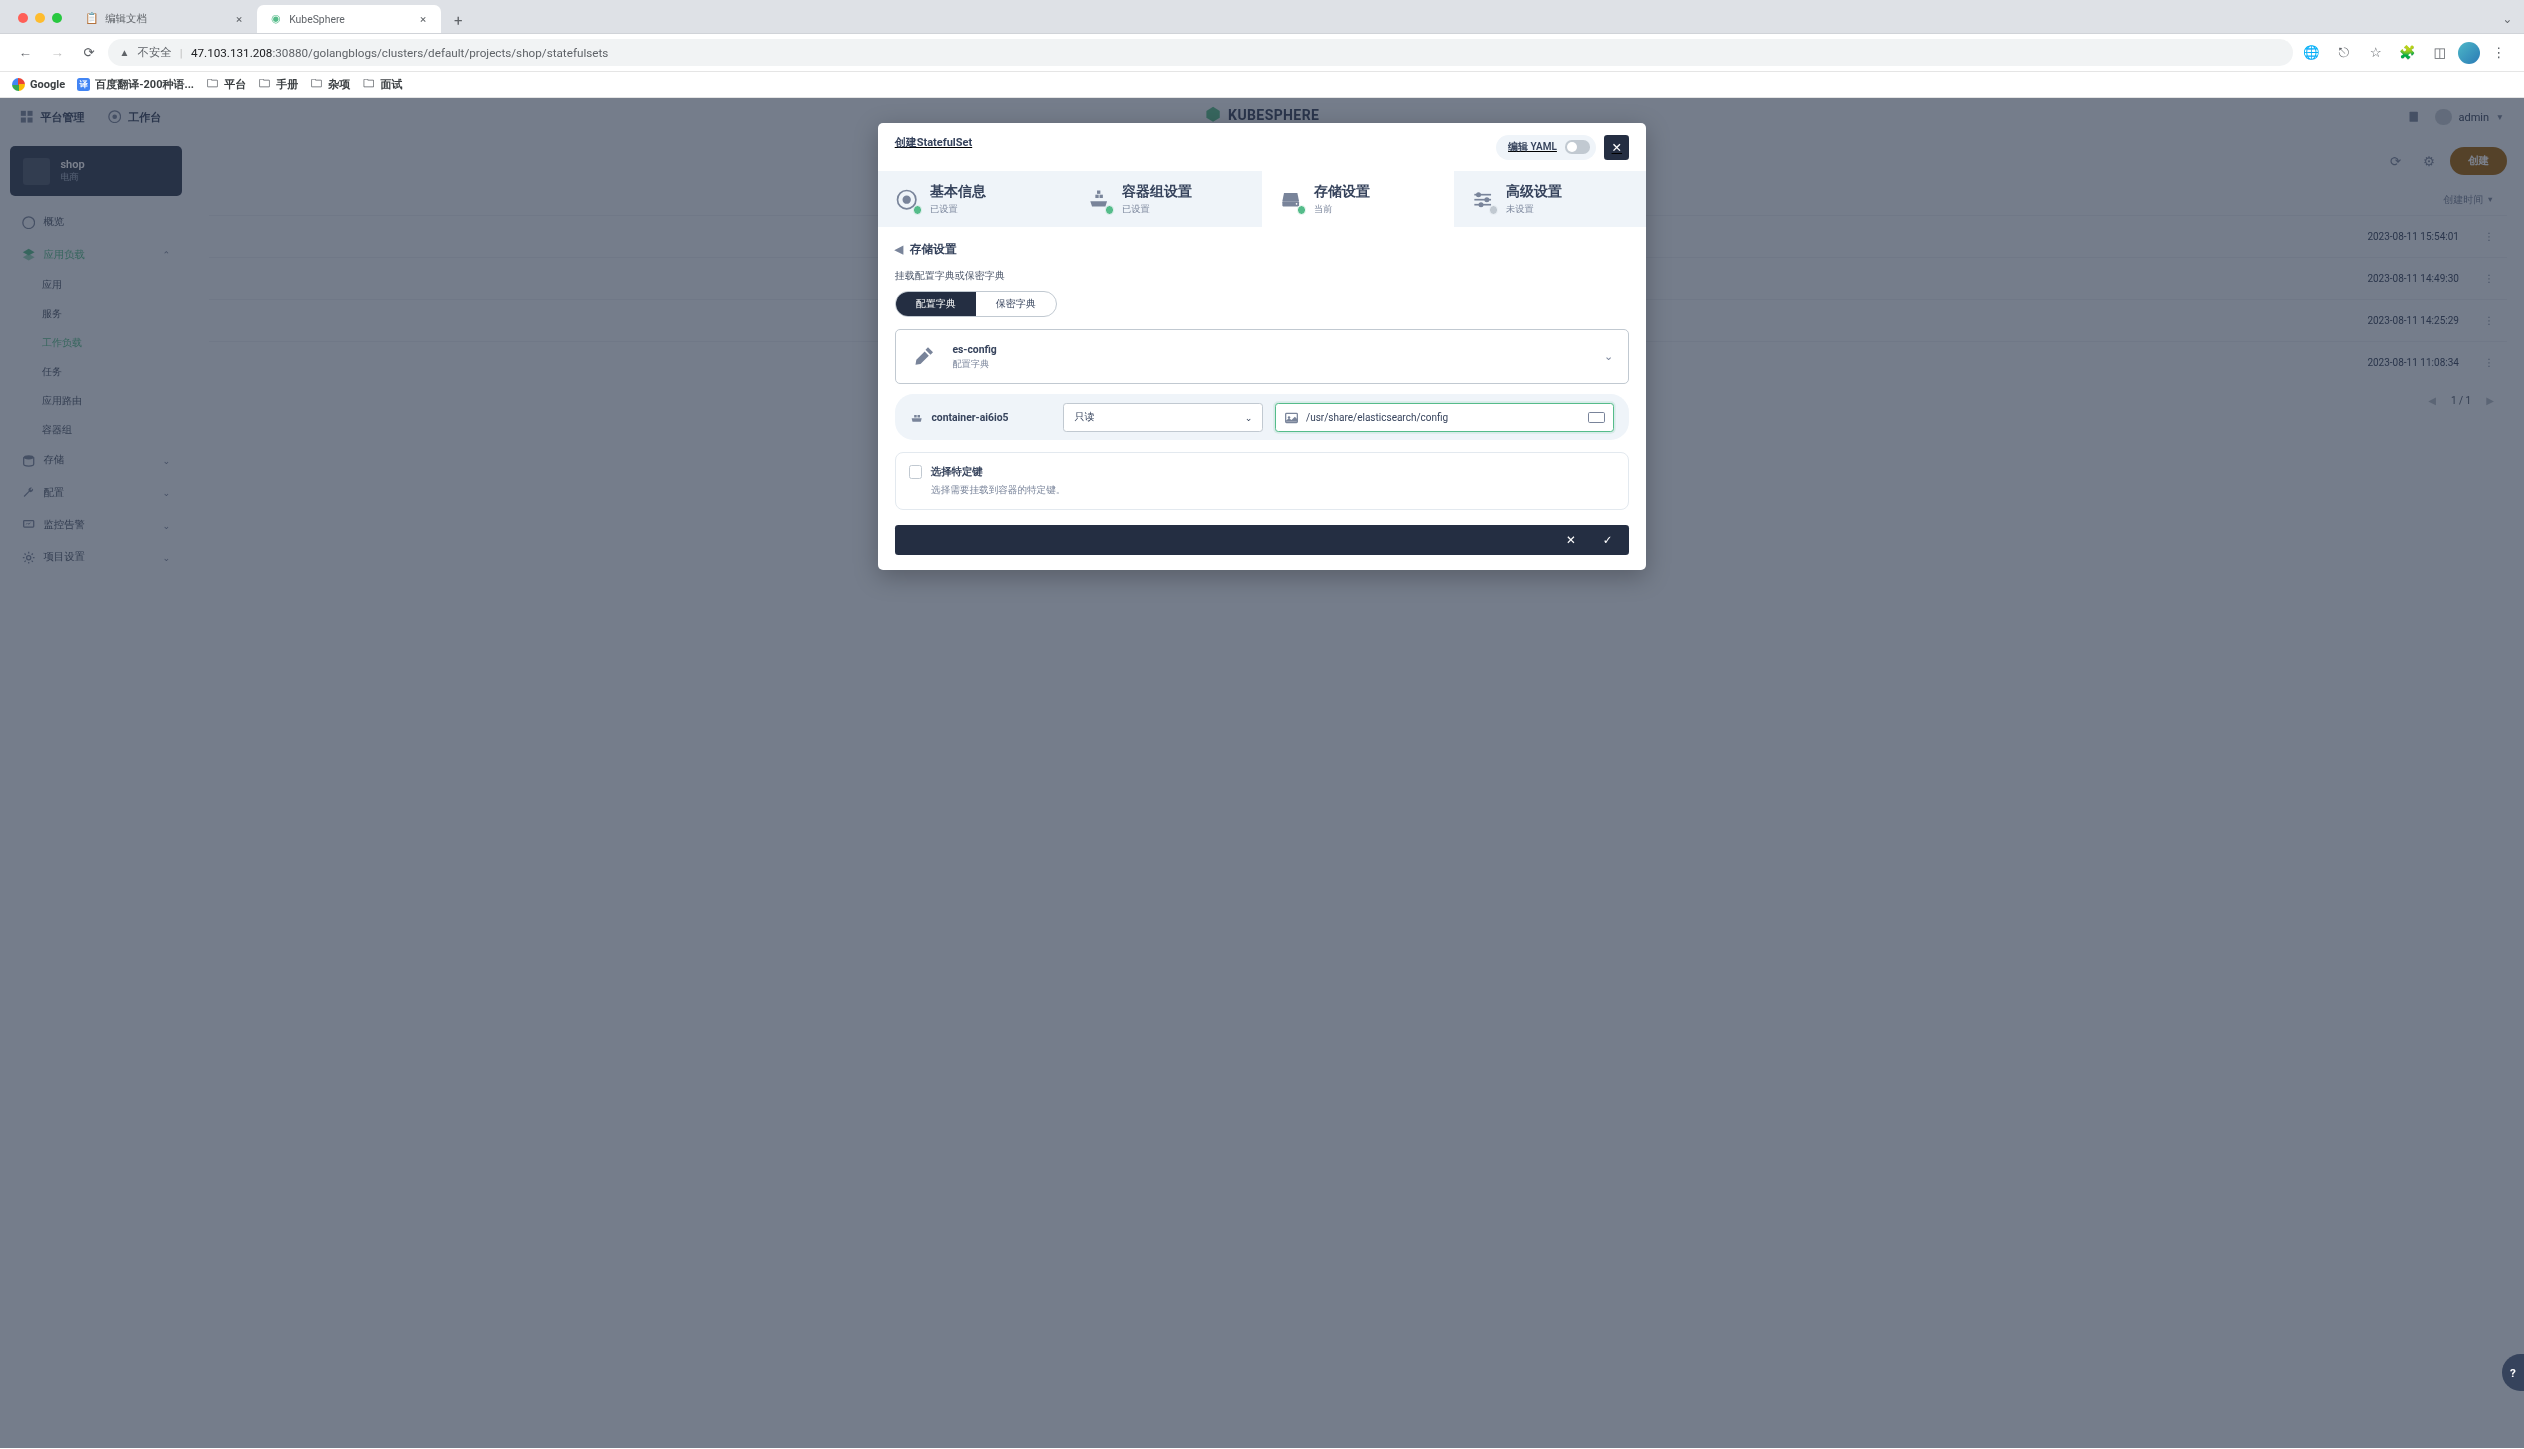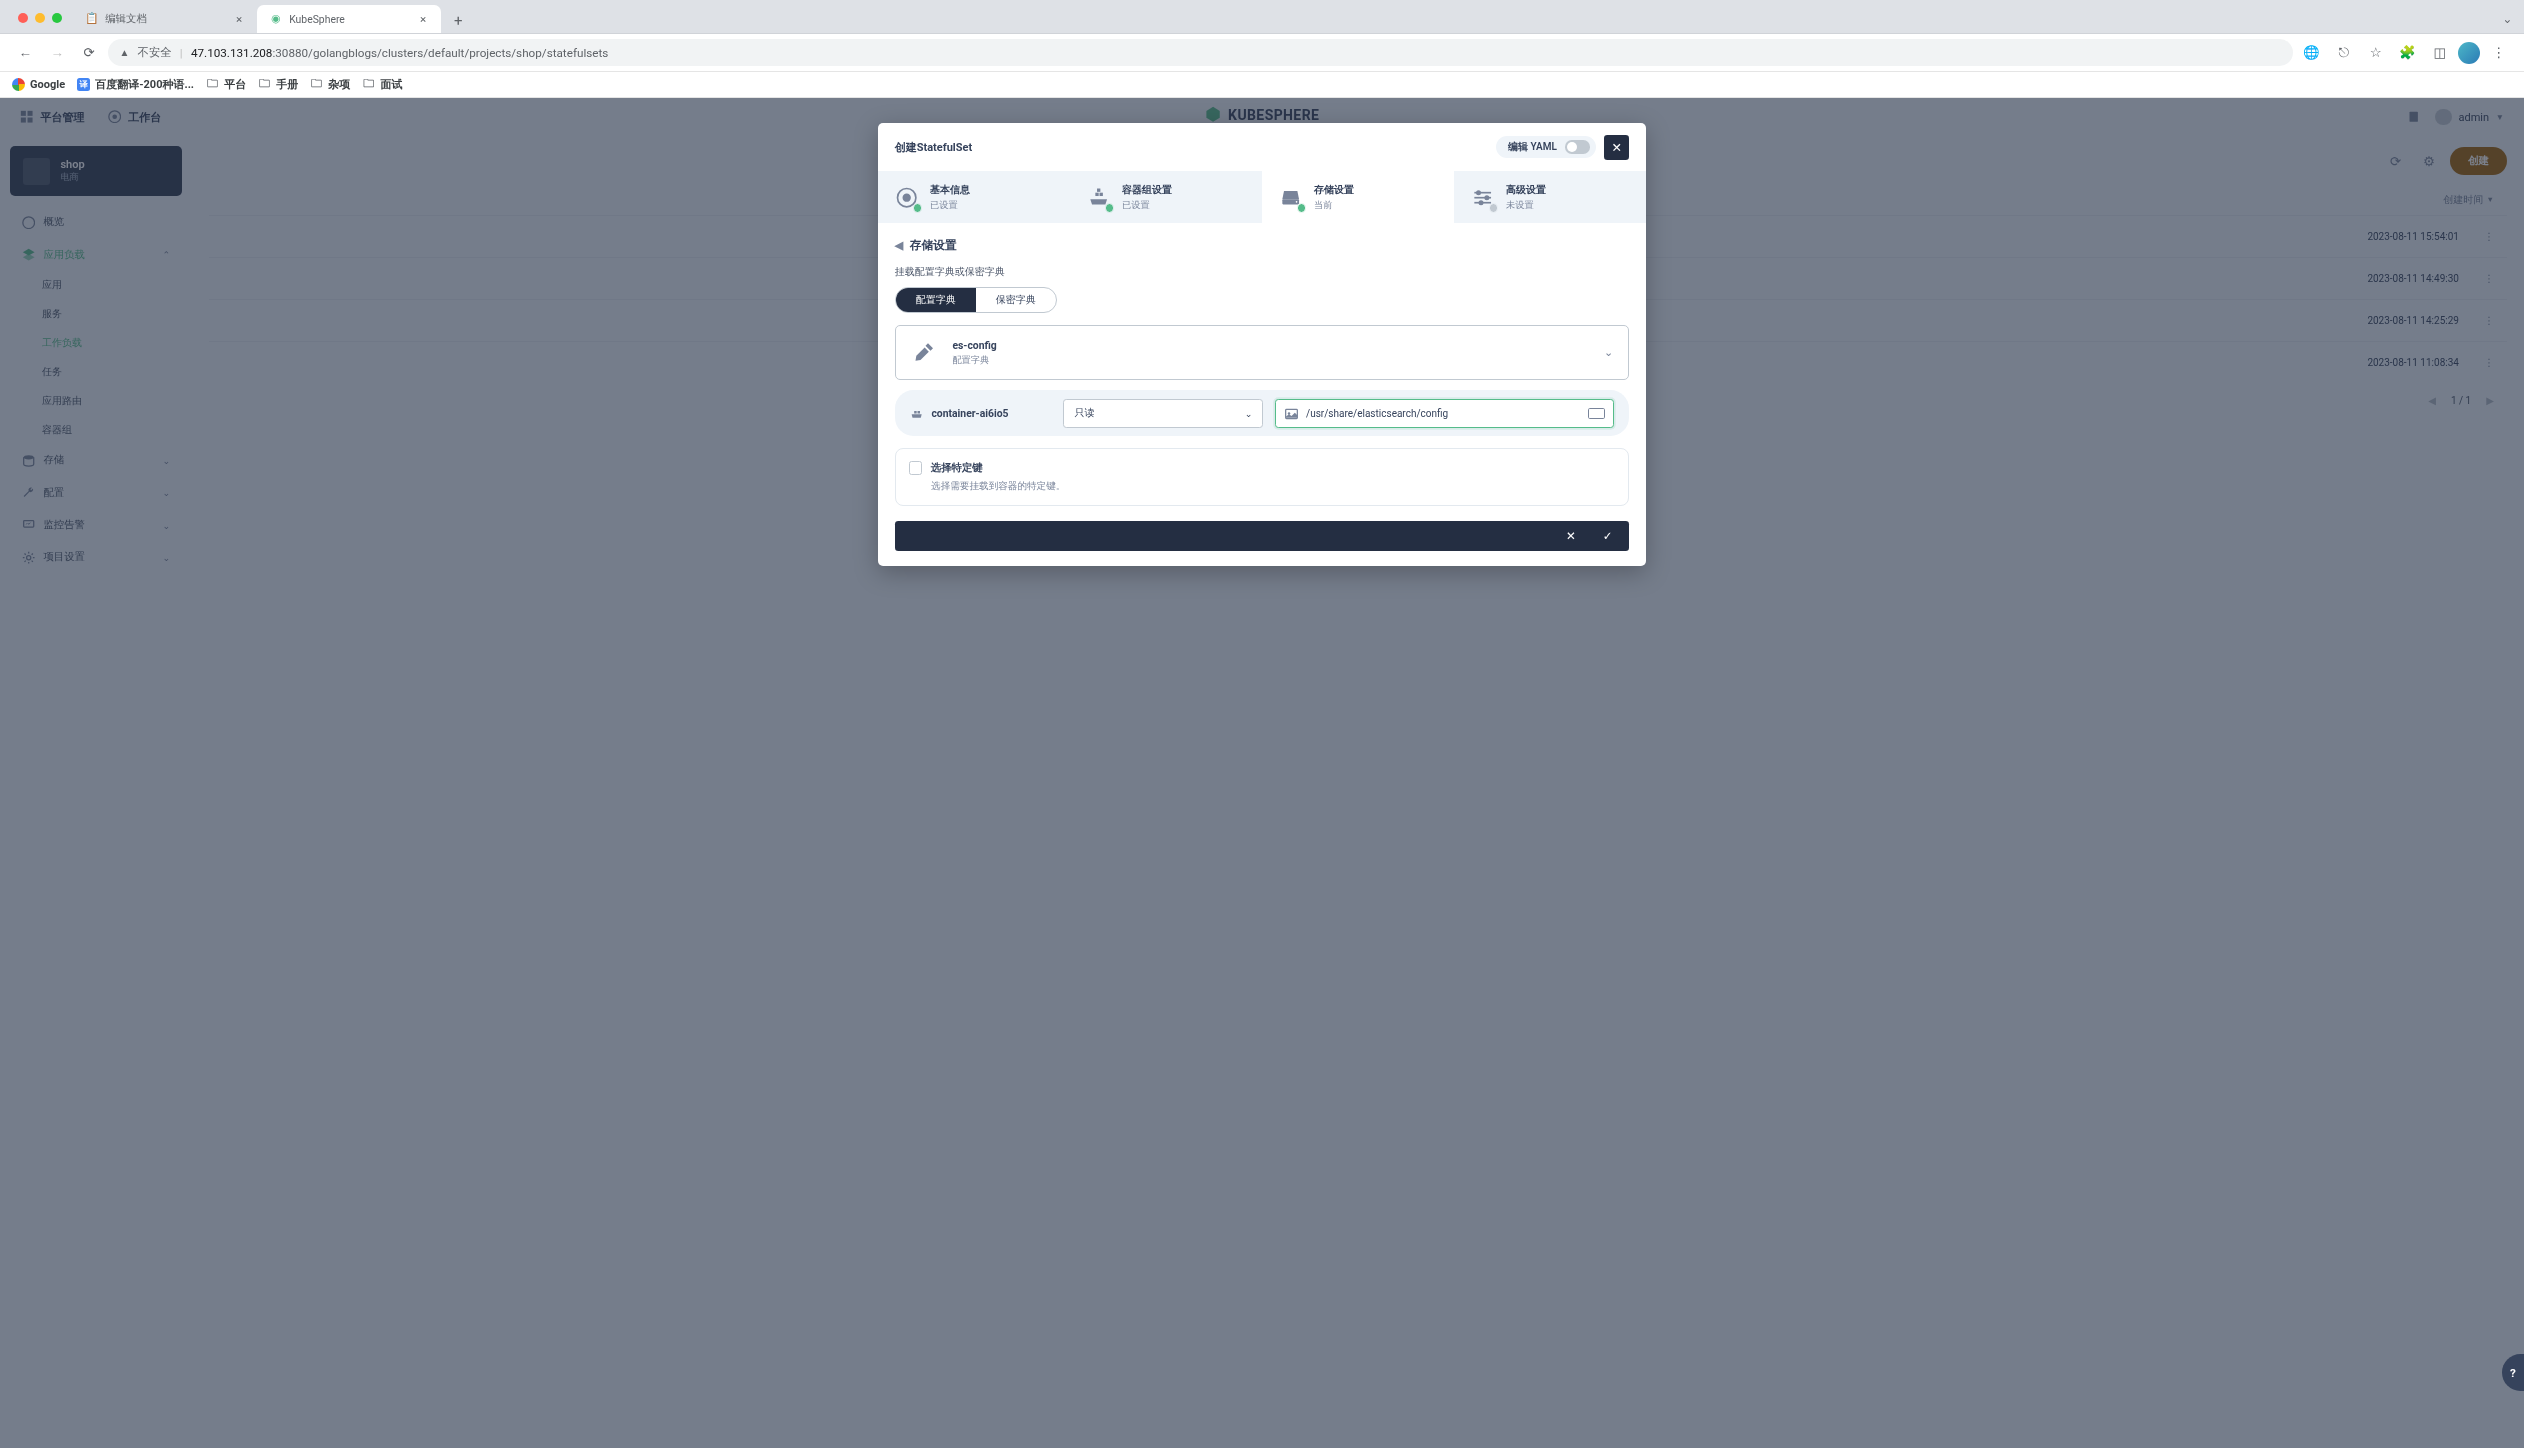--- a/index.html
+++ b/index.html
@@ -73,38 +73,38 @@
     .lh-time { margin-left: auto; display: flex; align-items: center; gap: 3.3px; }
     .list-row { display: flex; align-items: center; padding: 15px 13.4px; border-top: 0.8px solid #e3e9ef; font-size: 10px; color: #36435c; }
     .lr-time { margin-left: auto; margin-right: 25px; }
     .lr-menu { color: #79849a; cursor: pointer; }
     .pagination { display: flex; align-items: center; justify-content: flex-end; gap: 15px; padding: 11.7px 13.4px; font-size: 10px; color: #4a5568; }
     .pg-btn { color: #b0b8c2; cursor: pointer; font-size: 10px; }
     
     
     .overlay { position: absolute; inset: 0; background: rgba(35,45,65,0.6); display: flex; align-items: flex-start; justify-content: center; padding-top: 25px; }
     .modal { width: 768px; background: #fff; border-radius: 5px; box-shadow: 0 6.7px 25px rgba(0,0,0,0.25); }
-    .modal-hdr { display: flex; align-items: center; padding: 11.7px 16.7px; }
+    .modal-hdr { display: flex; padding: 11.7px 16.7px; text-decoration: underline; }
     .modal-title { font-size: 11px; font-weight: 700; color: #36435c; }
     .yaml-toggle { margin-left: auto; display: flex; align-items: center; gap: 8.3px; background: #eff4f9; border-radius: 12.5px; padding: 4.2px 5.8px 4.2px 11.7px; font-size: 10px; color: #36435c; font-weight: 600; cursor: pointer; }
     .toggle-sw { width: 25px; height: 13.4px; background: #c1c9d1; border-radius: 6.7px; position: relative; }
     .toggle-sw::after { content: ''; position: absolute; width: 10px; height: 10px; background: #fff; border-radius: 50%; top: 1.7px; left: 1.7px; }
     .modal-close { width: 25px; height: 25px; background: #242e42; color: #fff; border-radius: 3.3px; display: flex; align-items: center; justify-content: center; font-size: 12.5px; margin-left: 8.3px; cursor: pointer; }
     
     .steps { display: flex; background: #eff4f9; }
     .step { flex: 1; display: flex; align-items: center; gap: 10px; padding: 11.7px 15px; }
     .step.active { background: #fff; }
     .step-icon { width: 27px; height: 27px; position: relative; display: flex; align-items: center; justify-content: center; color: #79849a; }
     .step-icon svg { width: 23.4px; height: 23.4px; }
     .step-badge { position: absolute; bottom: -1.7px; right: -1.7px; width: 9.2px; height: 9.2px; border-radius: 50%; border: 1.7px solid #eff4f9; }
     .step.active .step-badge { border-color: #fff; }
     .badge-done { background: #55bc8a; }
     .badge-current { background: #55bc8a; }
     .badge-pending { background: #c1c9d1; }
-    .step-title { font-size: 10px; font-weight: 700; color: #36435c; }
+    .step-title { font-size: 14px; font-weight: 700; color: #36435c; }
     .step-sub { font-size: 9.2px; color: #79849a; margin-top: 1.7px; }
     
     .modal-body { padding: 15px 16.7px; }
     .back-title { display: flex; align-items: center; gap: 6.7px; font-size: 11.7px; font-weight: 700; color: #36435c; margin-bottom: 11.7px; }
     .back-arrow { font-size: 11px; color: #79849a; cursor: pointer; }
     .section-label { font-size: 10px; color: #4a5568; margin-bottom: 8.3px; }
     .pill-tabs { display: inline-flex; border: 0.8px solid #c1c9d1; border-radius: 13.4px; overflow: hidden; margin-bottom: 11.7px; }
     .pill { padding: 5px 20px; font-size: 10px; color: #36435c; cursor: pointer; }
     .pill.active { background: #242e42; color: #fff; }
     

